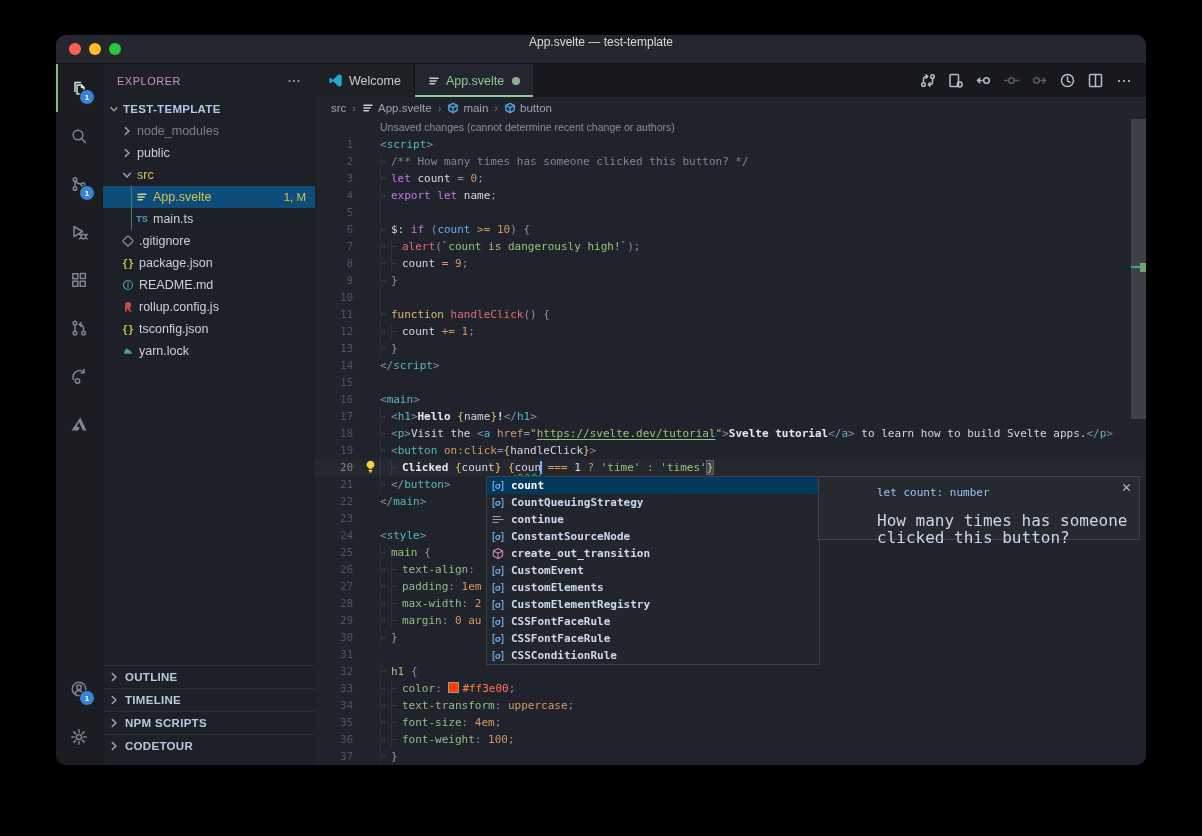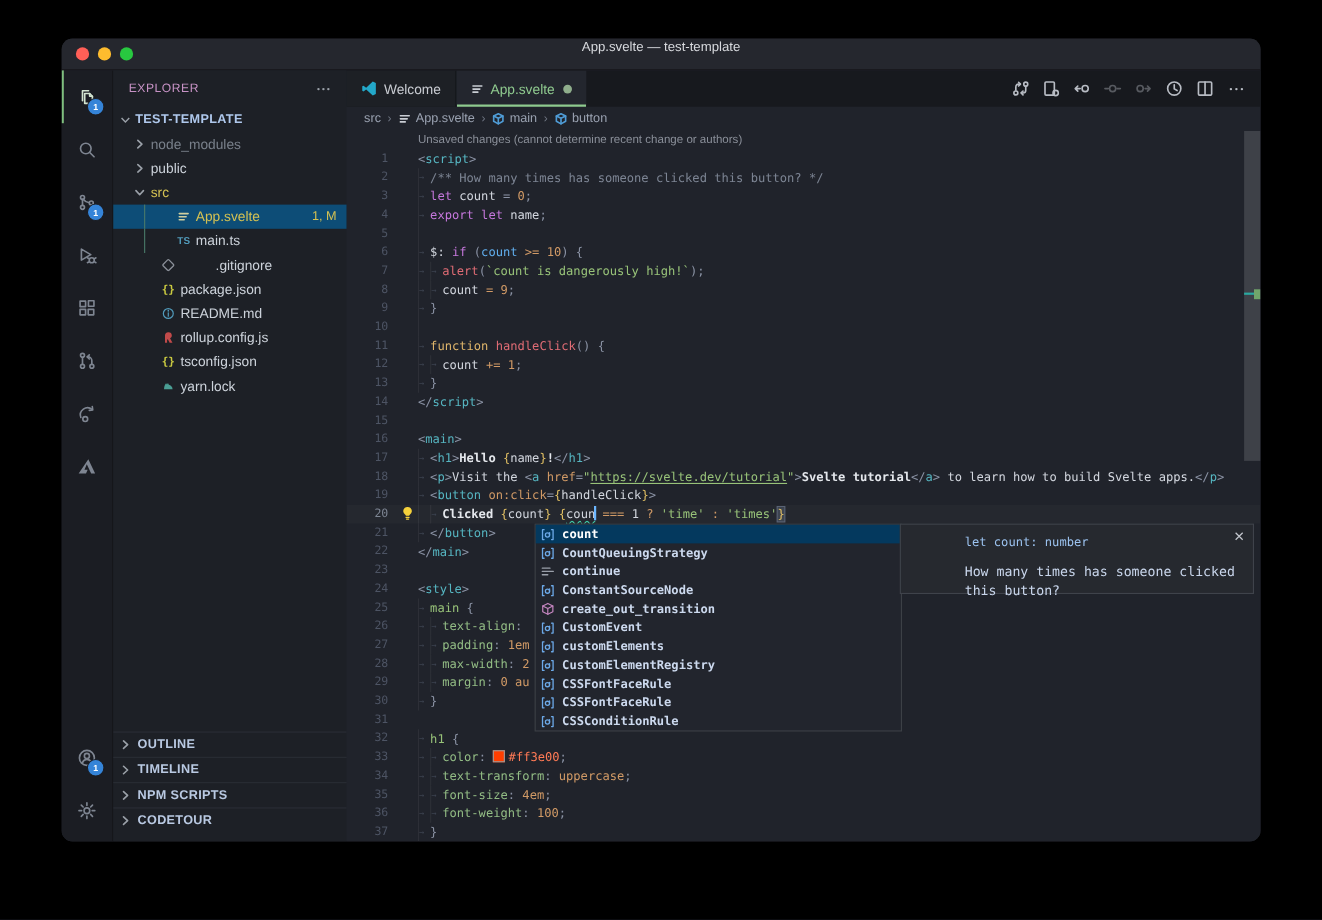--- a/index.html
+++ b/index.html
@@ -29,21 +29,21 @@
   .sidebar{flex:0 0 212px;background:#1d2026;display:flex;flex-direction:column;position:relative;
            font-size:12.5px;color:#ccd2da;min-height:0;}
   .sidebar-title{flex:0 0 34px;display:flex;align-items:center;padding:0 14px;}
   .sidebar-title .label{font-size:11px;letter-spacing:.5px;color:#c792c5;}
   .sidebar-title .dots{margin-left:auto;color:#9aa0a8;}
   .tree-header{flex:0 0 22px;display:flex;align-items:center;gap:3px;padding-left:5px;
                font-weight:bold;font-size:11.5px;color:#afc8ec;letter-spacing:.3px;}
   .files{flex:0 0 auto;}
   .file-row{height:22px;display:flex;align-items:center;padding-right:9px;position:relative;}
   .file-row .chev{width:16px;display:flex;justify-content:center;color:#9aa0a8;}
-  .file-row .ficon{width:18px;display:flex;justify-content:center;align-items:center;padding-left:25px;}
+  .file-row .ficon{width:18px;display:flex;justify-content:center;align-items:center;}
   .file-row .label{margin-left:2px;white-space:nowrap;}
   .file-row.selected{background:#0d4d77;}
   .file-row .right{margin-left:auto;font-size:11.5px;}
   .mod{color:#d4c152;}
   .muted{color:#79808b;}
   .guide2{position:absolute;left:28px;top:0;bottom:0;width:1px;background:#4a7a6a;}
   .ts-badge{font-size:9px;font-weight:bold;color:#519aba;}
   .brace-badge{font-size:10px;font-weight:bold;color:#cbcb41;font-family:"DejaVu Sans Mono",monospace;}
   .dot-badge{width:8px;height:8px;border-radius:50%;background:#b0a02e;}
   .sections{margin-top:auto;padding-bottom:8px;}
@@ -93,21 +93,21 @@
            border:1px solid #3c4046;z-index:5;}
   .suggest-row{height:17px;display:flex;align-items:center;gap:5px;padding:0 3px;
                font-size:11px;font-weight:bold;color:#ccd9ee;}
   .suggest-row.selected{background:#04395e;color:#ffffff;}
   .kind{width:16px;flex:0 0 16px;display:flex;justify-content:center;align-items:center;}
   
   .docs{position:absolute;left:503px;top:357px;width:322px;height:64px;background:#26292f;
         border:1px solid #3f434b;z-index:6;box-sizing:border-box;padding-left:48px;}
   .docs-sig{font-family:"DejaVu Sans Mono",monospace;font-size:11px;color:#9cc3f0;
             padding:7px 10px 0;}
-  .docs-desc{font-size:12px;color:#c9d6ec;padding:11px 10px 0;}
+  .docs-desc{font-size:16px;color:#c9d6ec;padding:11px 10px 0;}
   .docs-close{position:absolute;top:5px;right:7px;color:#c3c7ce;}
   
   .scrollstrip{position:absolute;right:0;top:0;width:15px;height:100%;z-index:3;}
   .thumb{position:absolute;right:0;top:0;width:15px;height:300px;background:#3e4148;}
   .marker-teal{position:absolute;left:0;top:147px;width:10px;height:2px;background:#2aa8a0;}
   .marker-green{position:absolute;right:0;top:144px;width:6px;height:9px;background:#71a66b;}
   svg{display:block;}
 </style>
 </head>
 <body>
@@ -276,21 +276,21 @@
             <span class="label mod">App.svelte</span>
             <span class="right mod">1, M</span>
           </div>
           <div class="file-row" style="padding-left: 30px;">
             <span class="guide2"></span>
             <span class="ficon">
               <span class="ts-badge">TS</span>
             </span>
             <span class="label">main.ts</span>
           </div>
-          <div class="file-row" style="padding-left: 16px; gap: 32px;">
+          <div class="file-row" style="padding-left: 16px;">
             <span class="ficon">
               <svg width="12" height="12" viewBox="0 0 12 12" fill="none" stroke="currentColor" stroke-width="1.5" stroke-linecap="round" stroke-linejoin="round">
                 <rect x="2.2" y="2.2" width="7.6" height="7.6" rx="1.2" transform="rotate(45 6 6)" stroke="#8a8f98" stroke-width="1.2"></rect>
               </svg>
             </span>
             <span class="label">.gitignore</span>
           </div>
           <div class="file-row" style="padding-left: 16px;">
             <span class="ficon">
               <span class="brace-badge">{}</span>

